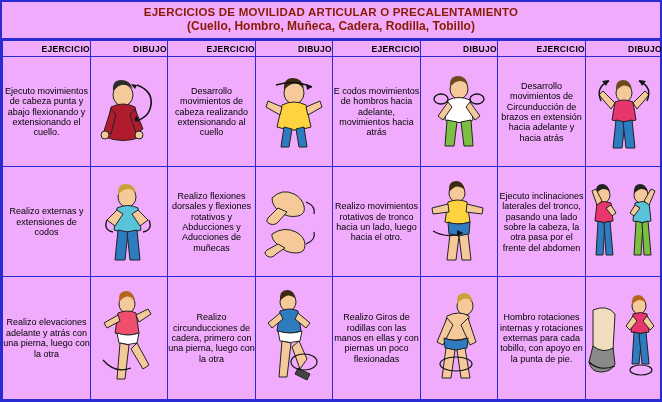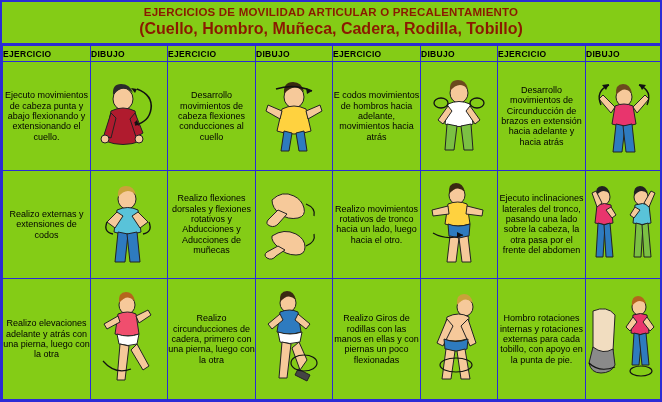--- a/index.html
+++ b/index.html
@@ -6,50 +6,50 @@
   body{
     width:662px;height:402px;
     font-family:"Liberation Sans", sans-serif;
     color:#000;
     overflow:hidden;
   }
   .sheet{
     width:662px;height:402px;
     box-sizing:border-box;
     border:2px solid #2b2bd6;
-    background:#84cc16;
+    background:#f0abfc;
     display:flex;flex-direction:column;
   }
   .title-bar{
     border-bottom:2px solid #2b2bd6;
     text-align:center;
     padding:3px 2px 4px 2px;
     line-height:1.25;
   }
   .title-main{
     font-size:11.5px;font-weight:bold;color:#8a1a00;letter-spacing:.2px;
   }
   .title-sub{
-    font-size:16px;font-weight:bold;color:#8a1a00;
+    font-size:12px;font-weight:bold;color:#8a1a00;
   }
   table.grid{
     border-collapse:collapse;
     width:100%;
     table-layout:fixed;
     flex:1;
   }
   table.grid td, table.grid th{
     border:1px solid #2b2bd6;
     vertical-align:middle;
     padding:0;
   }
   th.head{
     font-size:8.5px;
     font-weight:bold;
-    text-align:left;
+    text-align:right;
     height:15px;
     color:#000;
     letter-spacing:.3px;
   }
   td.text{
     text-align:center;
     font-size:9px;
     line-height:1.15;
     padding:2px 3px;
     color:#000;
@@ -116,21 +116,21 @@
               <path d="M42 36 l8 20 l-7 4 l-6 -18z" fill="#b01b2e" stroke="#222" stroke-width="1"></path>
               <circle cx="12" cy="62" r="4" fill="#f6c99a" stroke="#222" stroke-width="1"></circle>
               <circle cx="46" cy="62" r="4" fill="#f6c99a" stroke="#222" stroke-width="1"></circle>
               <path d="M44 12 q16 6 14 20 q-2 13 -16 16" fill="none" stroke="#111" stroke-width="1.6"></path>
               <path d="M41 46 l5 3 l-2 -6z" fill="#111"></path>
               <path d="M44 12 l-6 -1 l4 5z" fill="#111"></path>
             </svg>
           </div>
         </td>
 
-        <td class="text">Desarrollo movimientos de cabeza flexiones conducciones al cuello</td>
+        <td class="text">Desarrollo movimientos de cabeza realizando extensionando al cuello</td>
         <td class="pic">
           <div class="figwrap">
             <svg width="72" height="78" viewBox="0 0 72 78">
               <ellipse cx="36" cy="20" rx="10" ry="11" fill="#f6c99a" stroke="#222" stroke-width="1"></ellipse>
               <path d="M26 17 q10 -12 20 -2 q-2 -10 -11 -10 q-10 0 -9 12z" fill="#3a2a12"></path>
               <path d="M24 32 q12 -6 24 0 l5 22 q-17 6 -34 0z" fill="#ffd23f" stroke="#222" stroke-width="1"></path>
               <path d="M24 34 l-14 -6 l-2 6 l14 8z" fill="#f6c99a" stroke="#222" stroke-width="1"></path>
               <path d="M48 34 l14 -6 l2 6 l-14 8z" fill="#f6c99a" stroke="#222" stroke-width="1"></path>
               <path d="M26 54 l-3 20 h8 l3 -18z" fill="#2e7bbf" stroke="#222" stroke-width="1"></path>
               <path d="M46 54 l3 20 h-8 l-3 -18z" fill="#2e7bbf" stroke="#222" stroke-width="1"></path>

